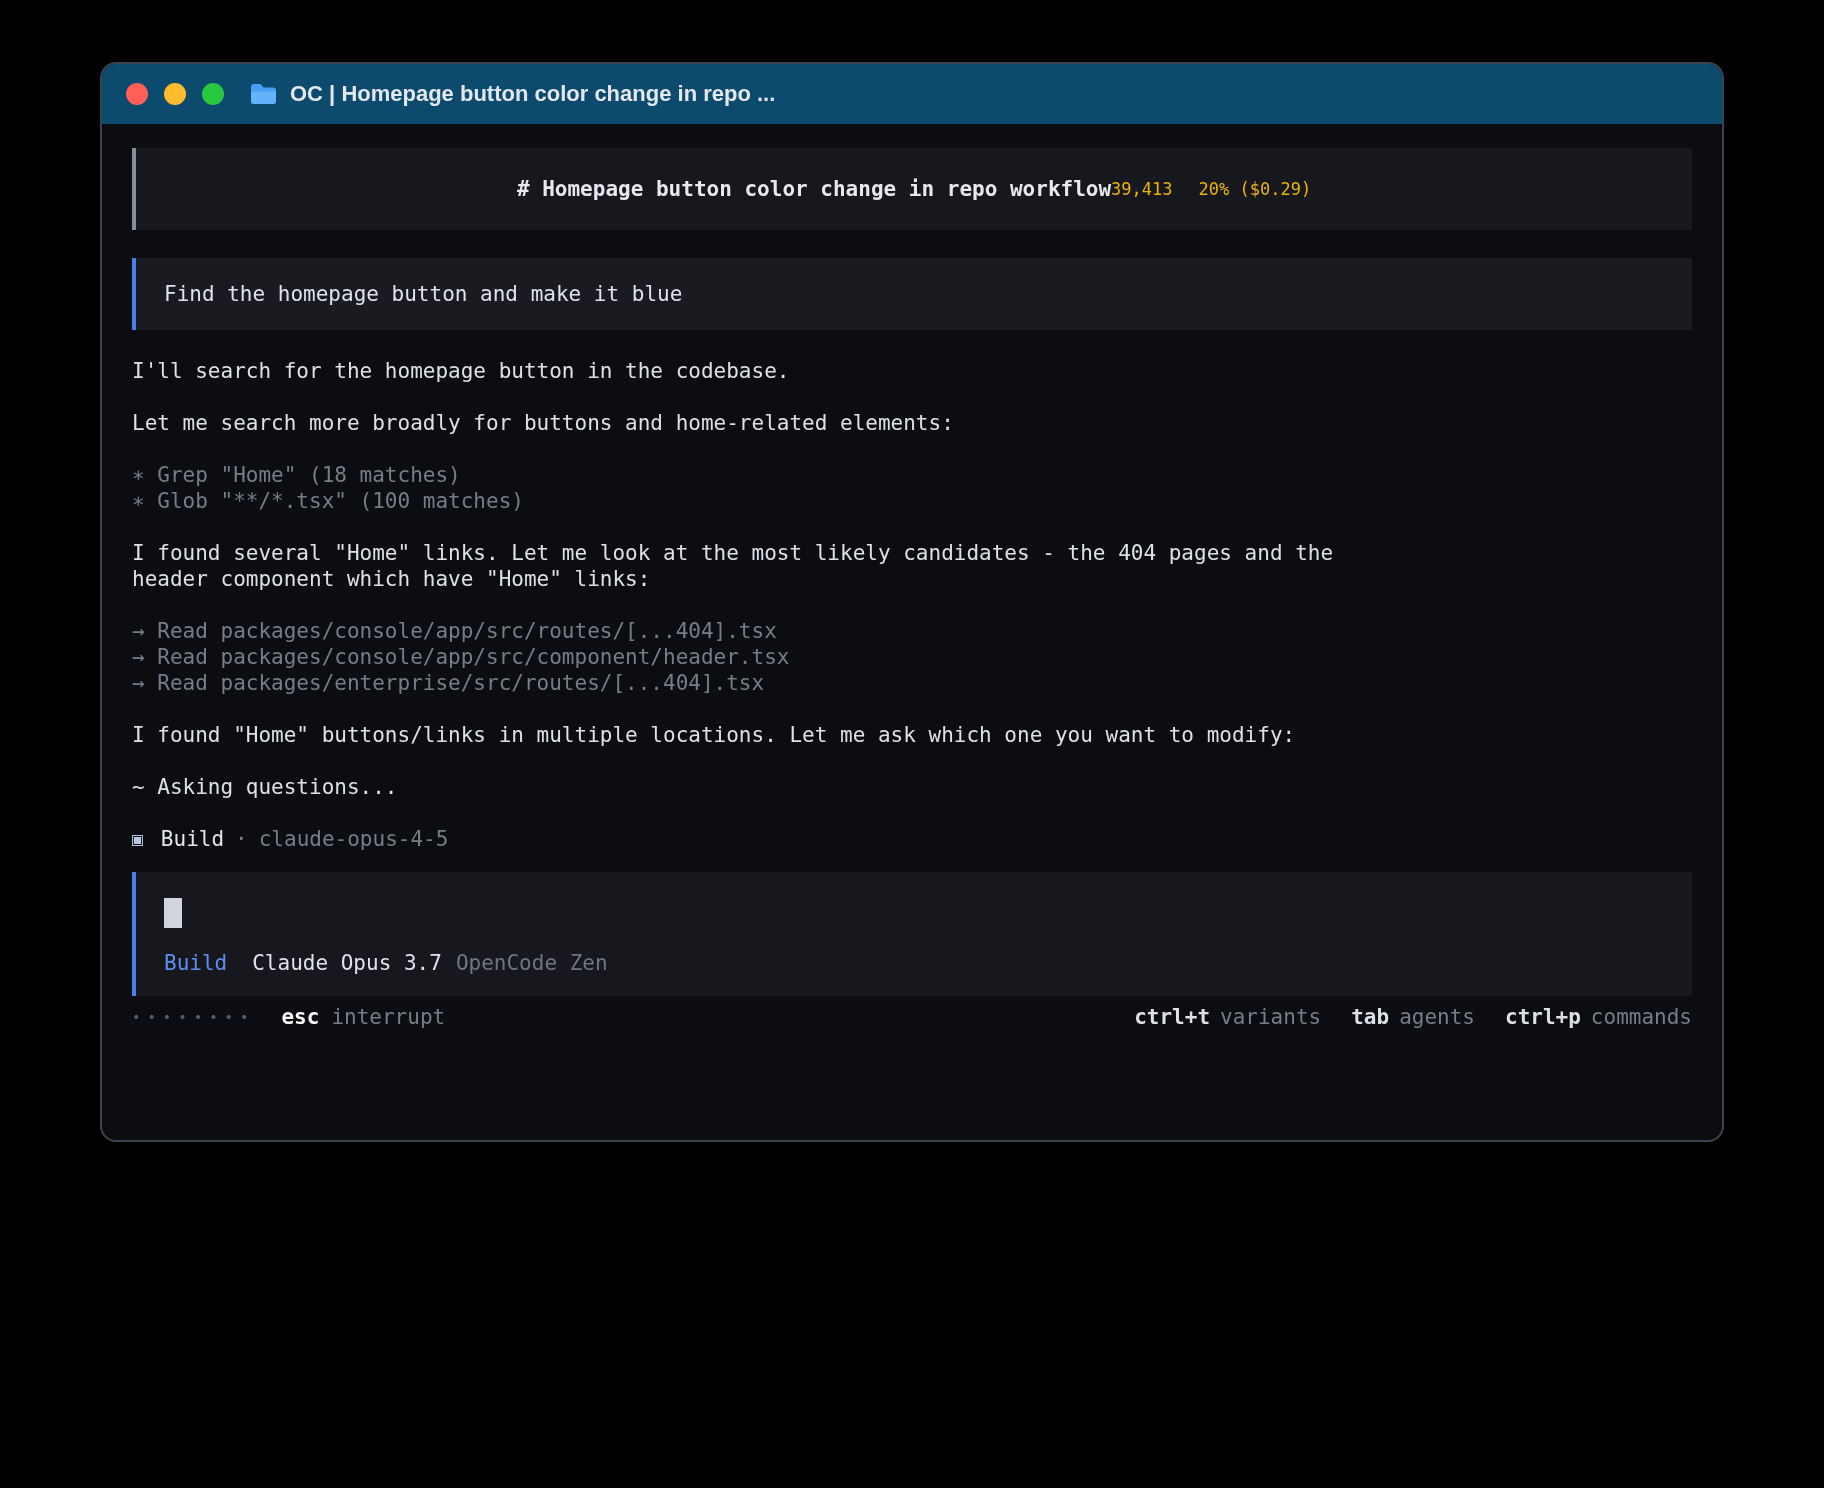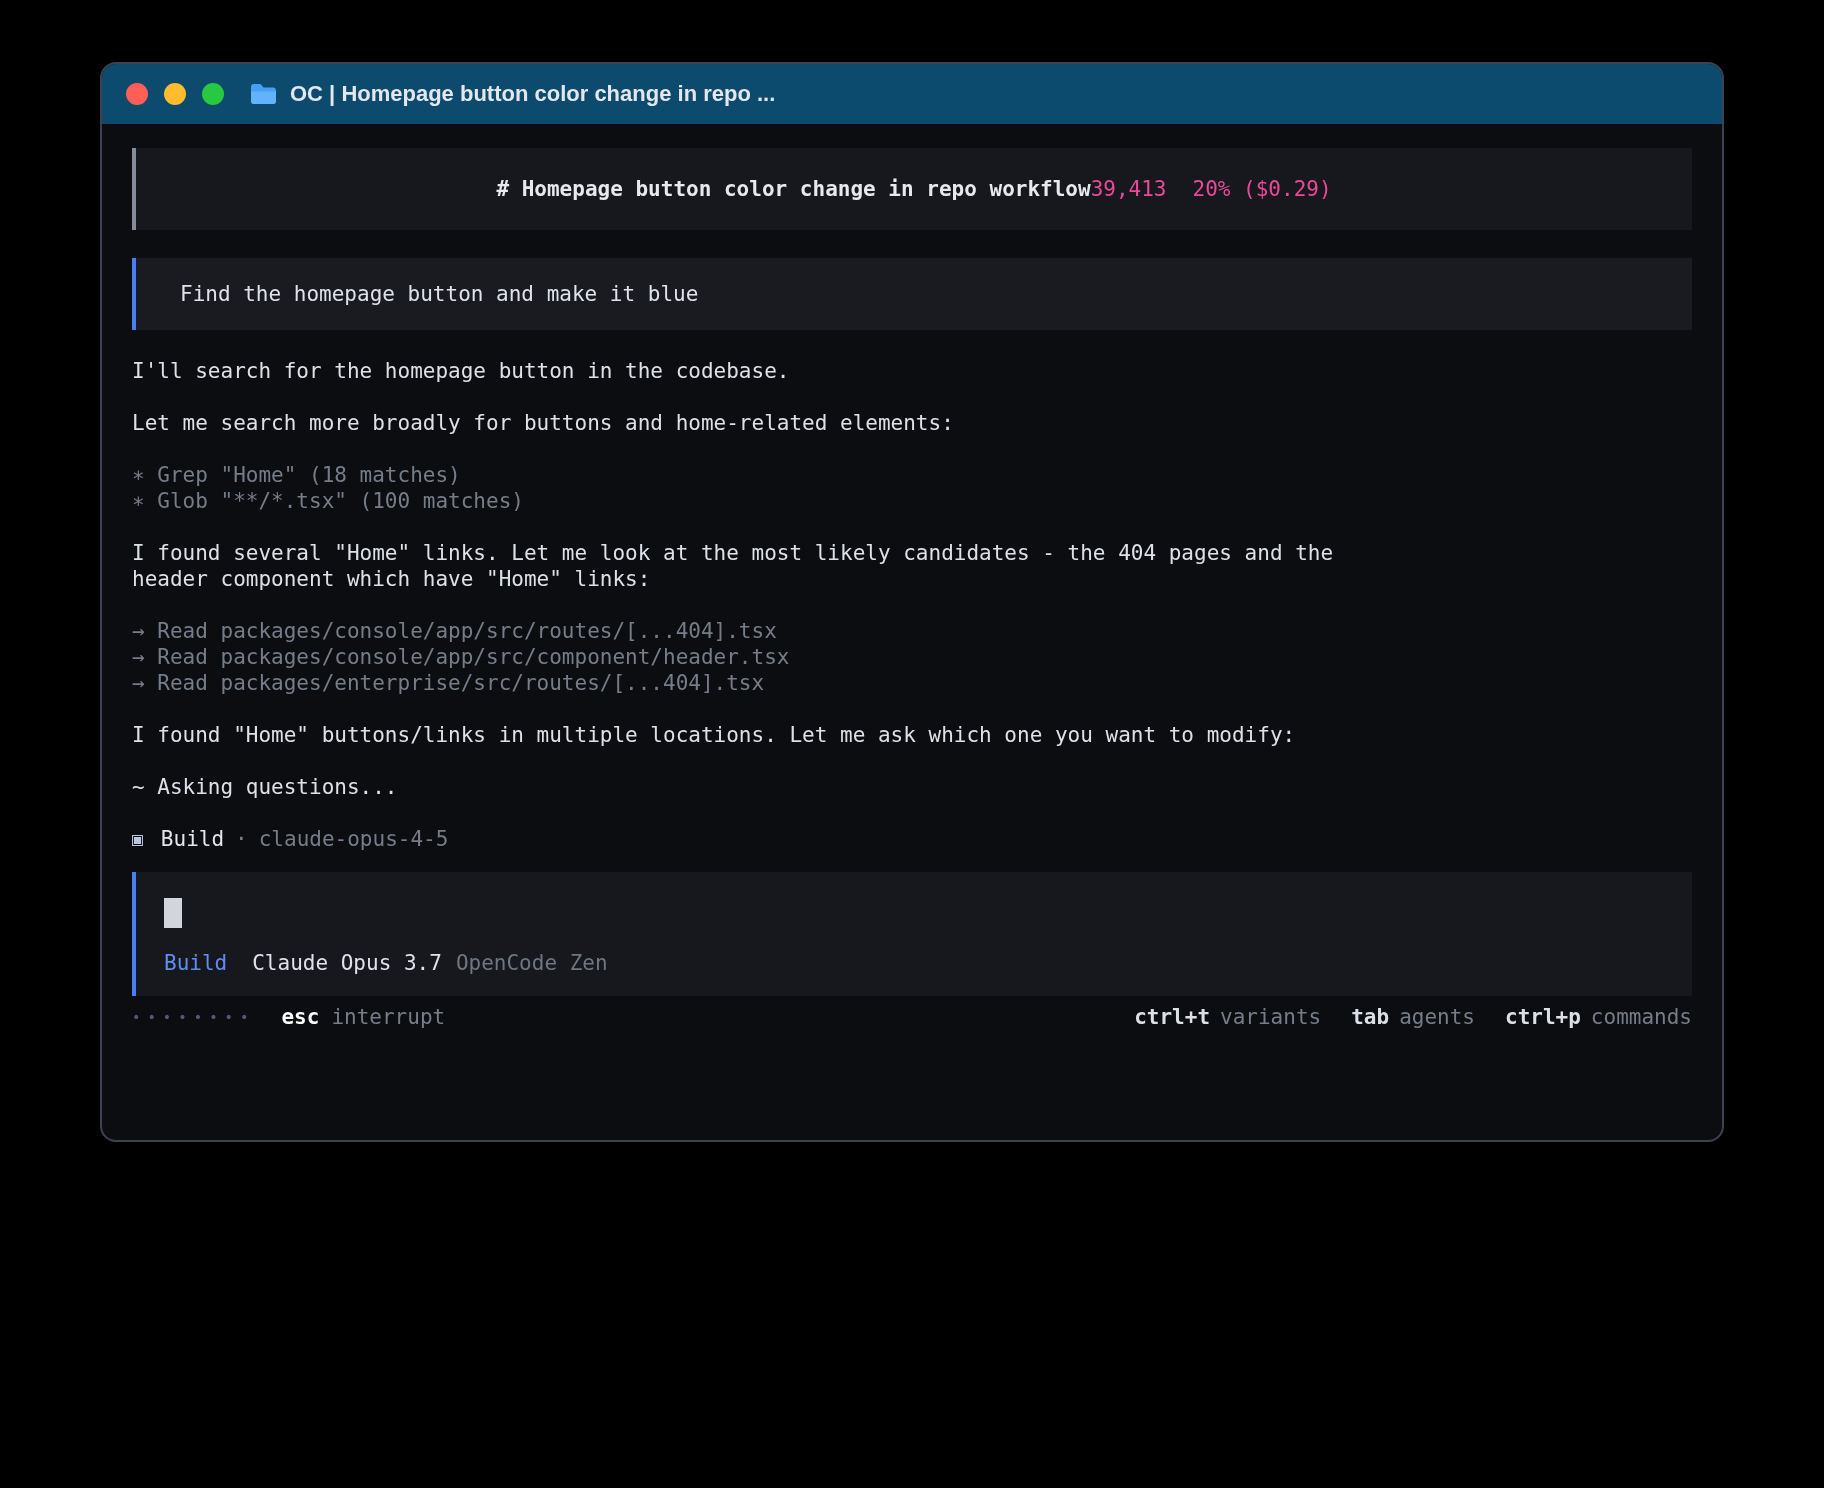--- a/index.html
+++ b/index.html
@@ -38,27 +38,27 @@
   }
   .content { padding: 24px 30px 0 30px; height: calc(100% - 60px); }
 
   .session-header {
     height: 82px; background: #17181d;
     border-left: 4px solid #858c9a;
     display: flex; align-items: center; justify-content: center;
     padding: 0 26px; margin-bottom: 28px;
   }
   .session-title { font-weight: 700; font-size: 21px; color: #e7e9ef; white-space: pre; }
-  .session-stats { display: flex; gap: 26px; font-size: 21px; color: #ec4899; white-space: pre; }
+  .session-stats { display: flex; gap: 26px; font-size: 17px; color: #eab308; white-space: pre; }
 
   .user-block {
     height: 72px; background: #191b21;
     border-left: 4px solid #4b7ef0;
     display: flex; align-items: center;
-    padding: 0 44px; margin-bottom: 28px;
+    padding: 0 28px; margin-bottom: 28px;
   }
   .user-text { font-size: 21px; color: #dfe2e8; white-space: pre; }
 
   .block { margin-bottom: 26px; }
   .line {
     font-size: 21px; line-height: 26px; height: 26px;
     color: #dde0e7; white-space: pre;
   }
   .block.dim .line { color: #767d89; }
 

